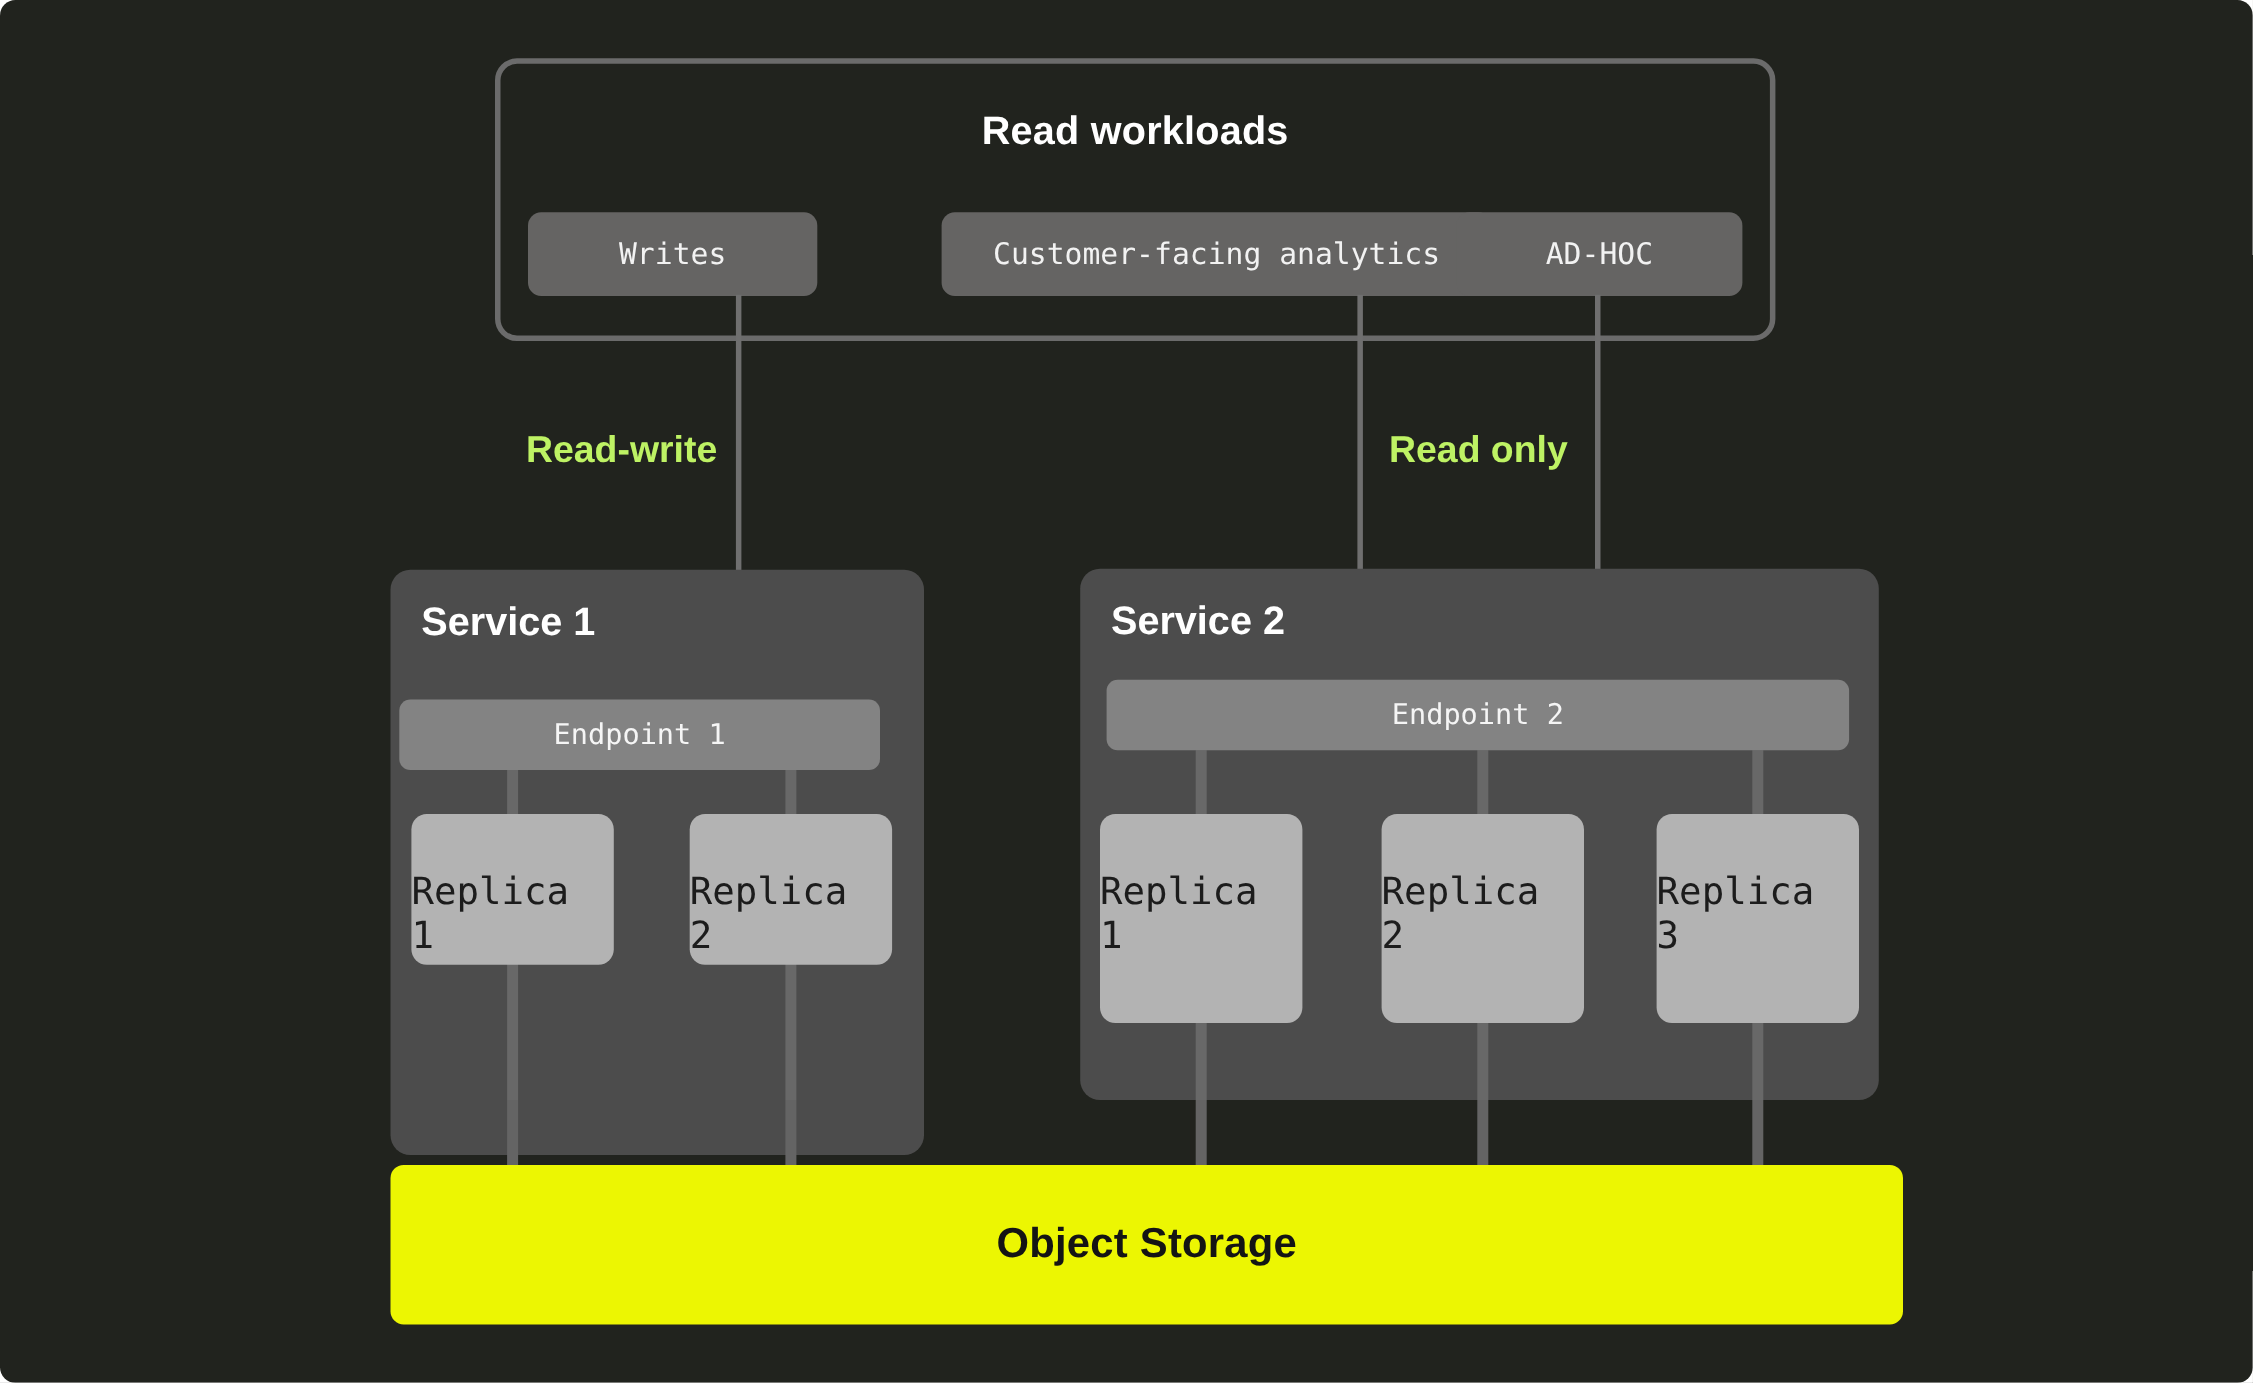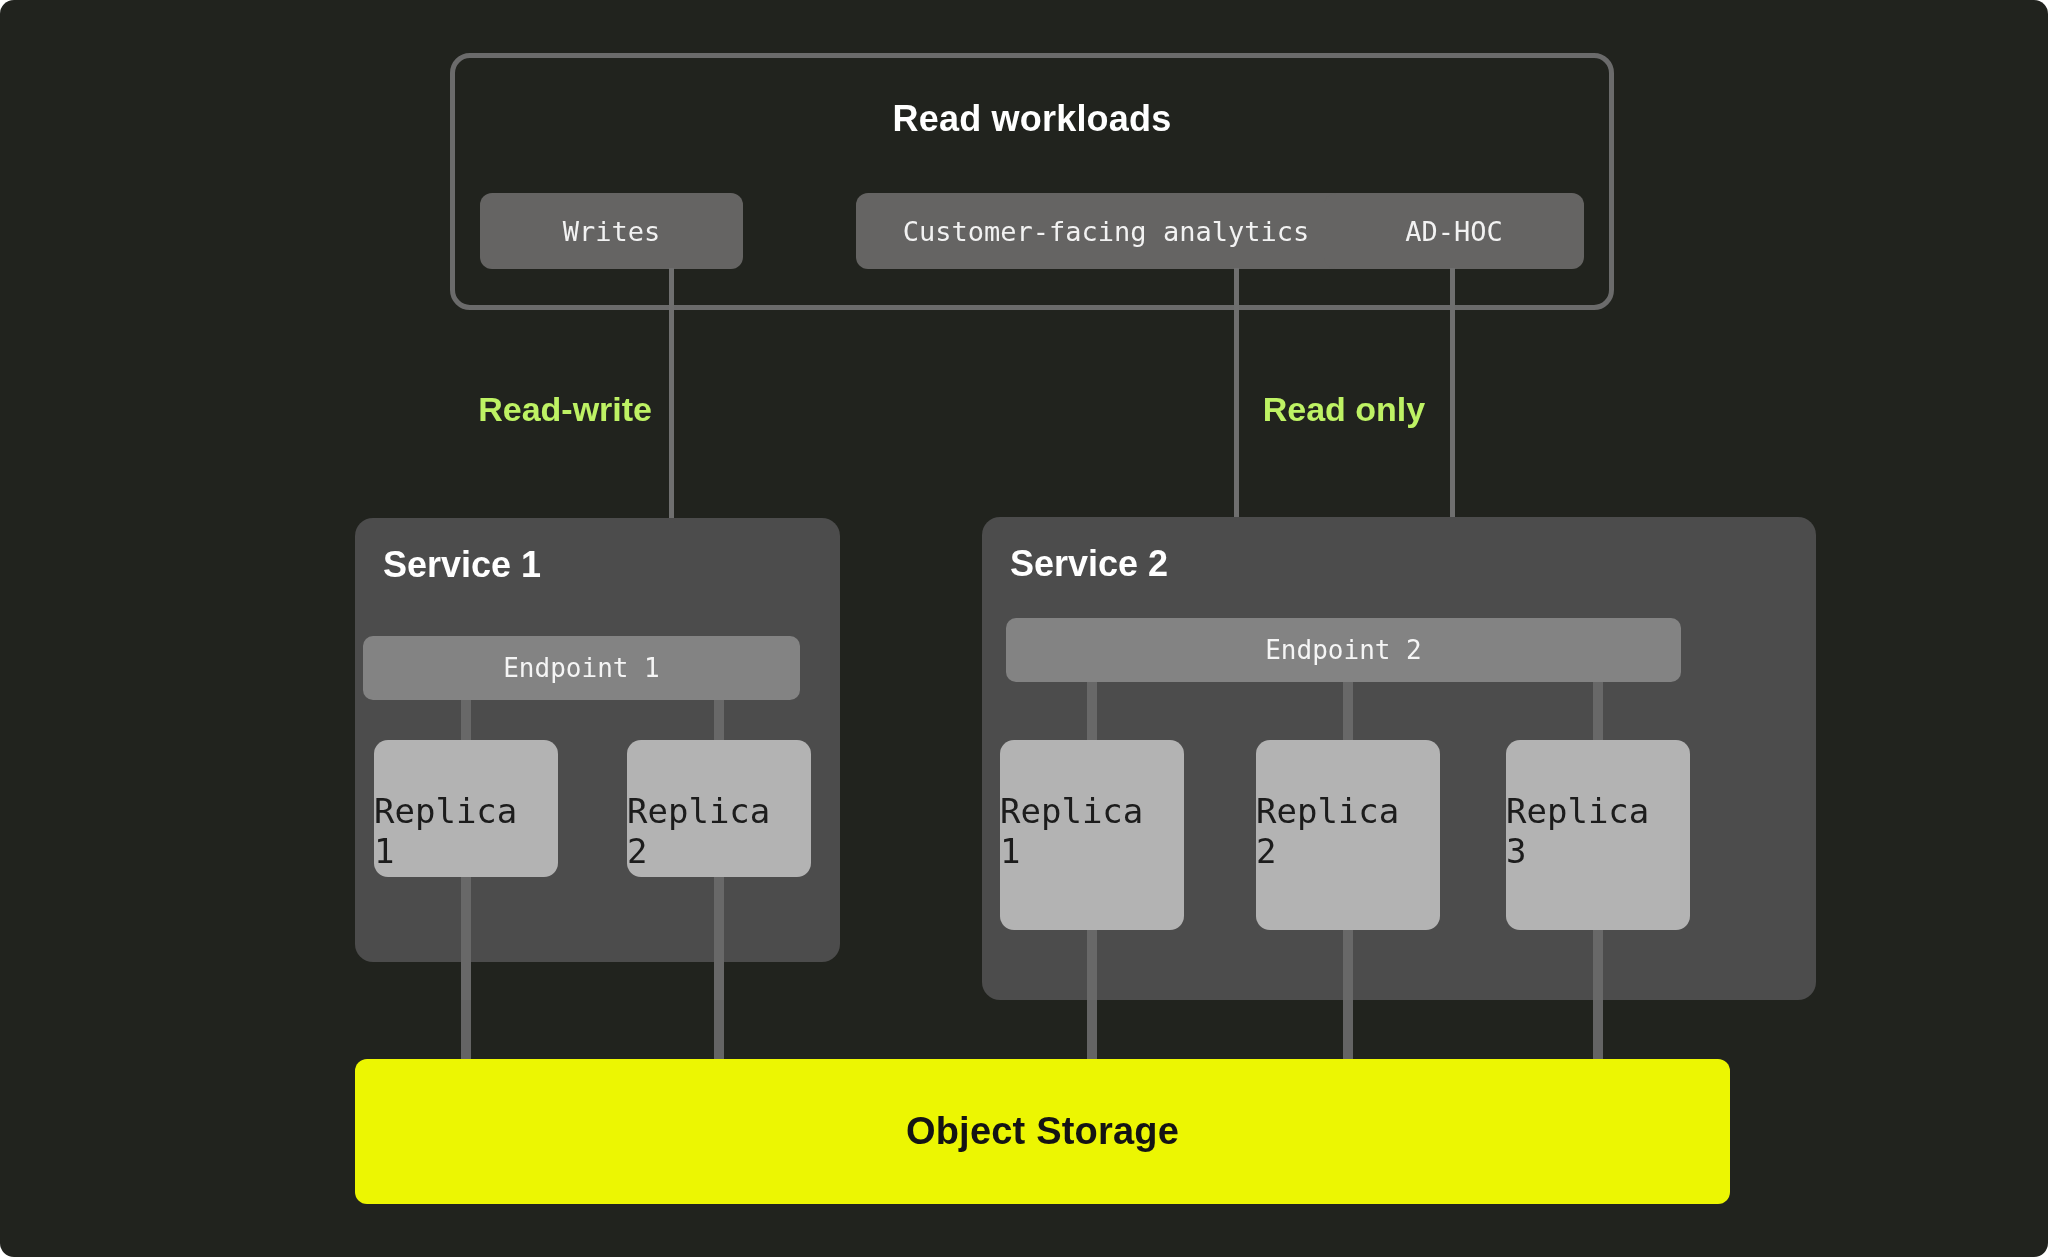--- a/index.html
+++ b/index.html
@@ -41,22 +41,22 @@
   .flow-label{
     position:absolute;top:390px;width:200px;color:#bef264;
     font-size:34px;font-weight:bold;
   }
   .label-read-write{left:452px;text-align:right;}
   .label-read-only{left:1244px;text-align:center;}
   
   .service-box{
     position:absolute;background:#4c4c4c;border-radius:18px;
   }
-  .service-1{left:355px;top:518px;width:485px;height:444px;}
-  .service-2{left:982px;top:517px;width:834px;height:483px;}
+  .service-1{left:355px;top:518px;width:485px;height:532px;}
+  .service-2{left:982px;top:517px;width:726px;height:483px;}
   .service-title{
     position:absolute;left:28px;top:26px;color:#ffffff;
     font-size:36px;font-weight:bold;
   }
   .conn{position:absolute;width:10px;background:#686868;}
   .s1-c1{left:106px;top:166px;height:316px;}
   .s1-c2{left:359px;top:166px;height:316px;}
   .s2-c1{left:105px;top:165px;height:318px;}
   .s2-c2{left:361px;top:165px;height:318px;}
   .s2-c3{left:611px;top:165px;height:318px;}

